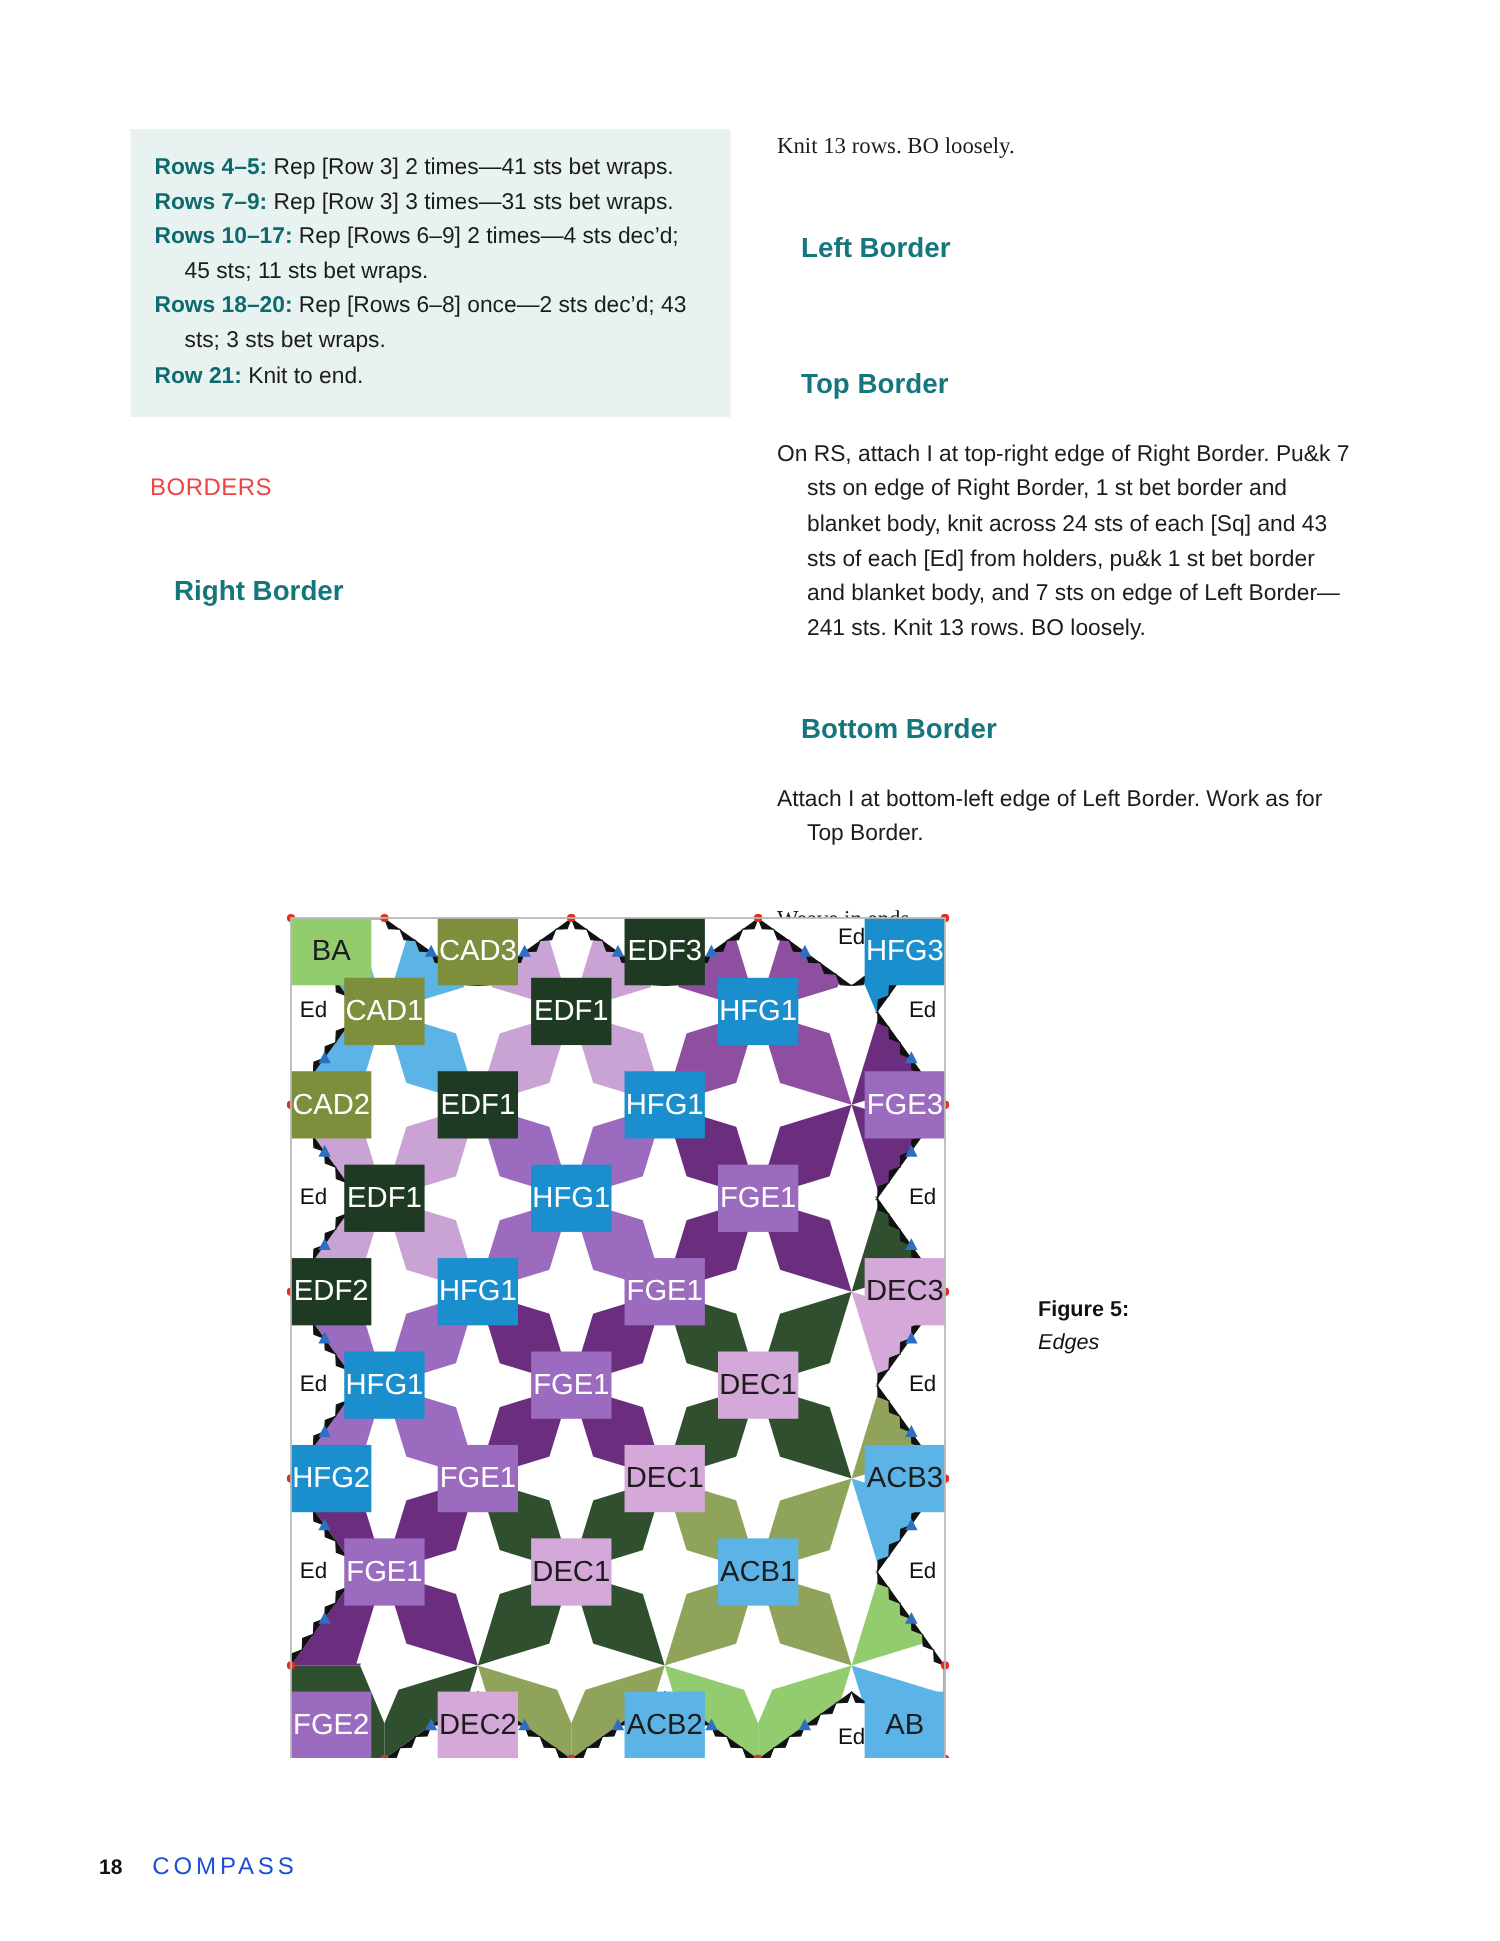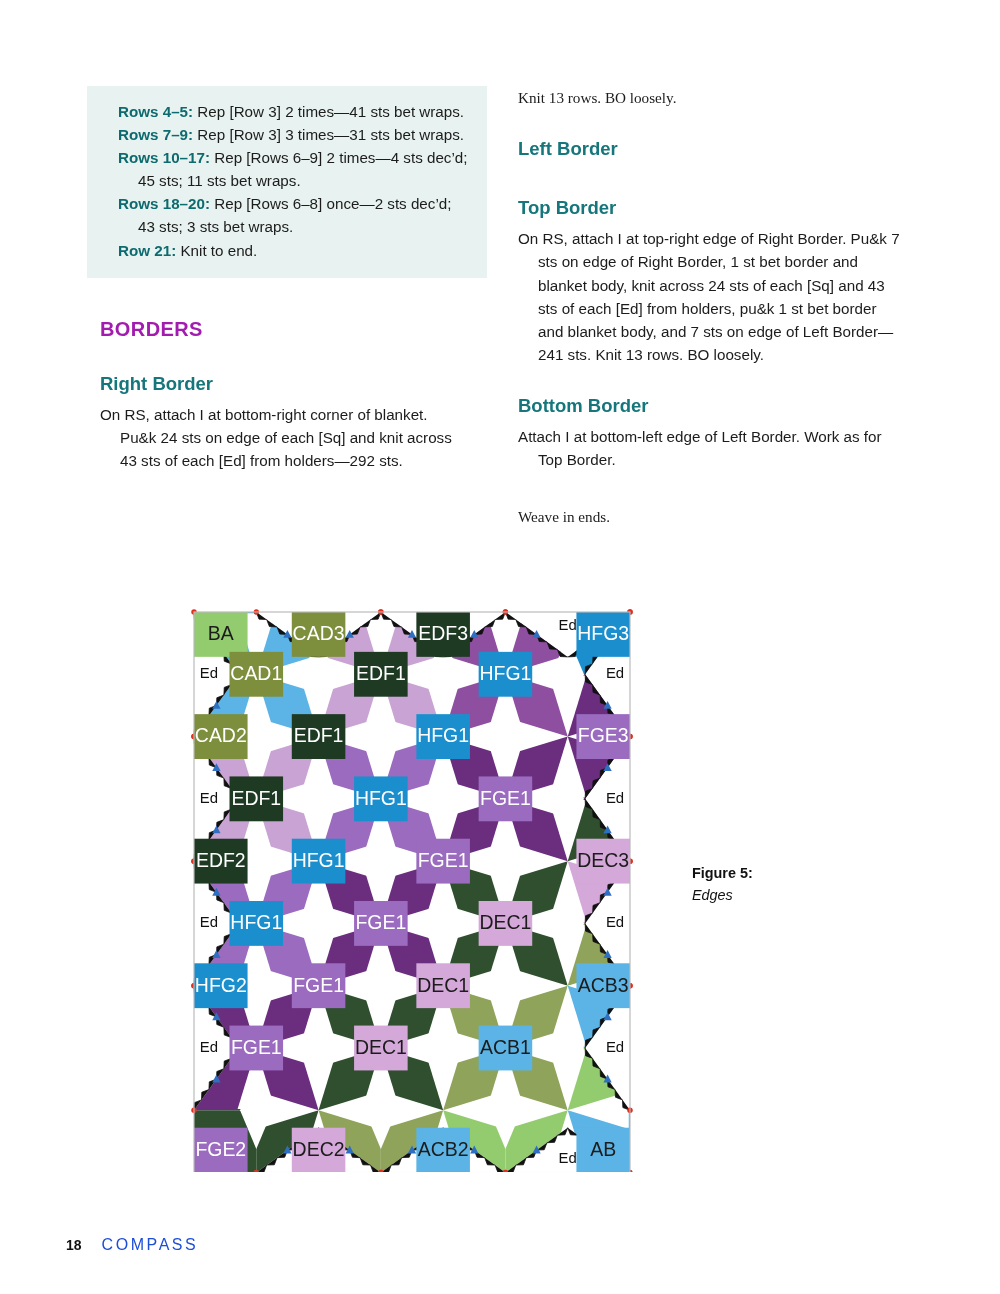--- a/index.html
+++ b/index.html
@@ -24,34 +24,34 @@
     background:#e8f2f0;
     padding:14px 16px 16px 16px;
     margin:0 0 0 0;
     box-sizing:border-box;
     width:400px;
     margin-left:-13px;
   }
   .tintbox p{margin:0 0 1px 0;}
 
   p.hang{
-    margin:0 0 0 15px;
+    margin:0 0 0 0;
     padding-left:20px;
     text-indent:-20px;
   }
   p.hang0{margin:0;padding-left:0;text-indent:0;font-family:Liberation Serif, serif;}
   p.body{margin:0;padding-left:20px;text-indent:-20px;}
 
   .lead{color:#0d6a6e;font-weight:bold;}
   h2.section{
-    color:#a21caf;font-size:20px;font-weight:bold;
+    color:#ef4444;font-size:16px;font-weight:normal;
     letter-spacing:.02em;margin:0;
   }
   h3.sub{
-    color:#15767b;font-size:18.5px;font-weight:bold;margin:0;
+    color:#15767b;font-size:18.5px;font-weight:bold;margin:16px;
   }
   .sp-lg{height:36px;}
   .sp-md{height:26px;}
   .sp-sm{height:8px;}
   .sp-xs{height:5px;}
 
   
   #figure{position:absolute;left:186px;top:604px;width:452px;height:568px;}
   #quiltsvg{display:block;}
   .caption{
@@ -89,21 +89,20 @@
       <p class="hang">
         <span class="lead">Row 21:</span><span> Knit to end.</span>
       </p>
     </div>
 
     <div class="sp-lg"></div>
     <h2 class="section">BORDERS</h2>
     <div class="sp-md"></div>
     <h3 class="sub">Right Border</h3>
     <div class="sp-xs"></div>
-    <p class="body">On RS, attach I at bottom-right corner of blanket. Pu&amp;k 24 sts on edge of each [Sq] and knit across 43 sts of each [Ed] from holders—292 sts.</p>
   </div>
 
   <div class="col col-right">
     <p class="hang0">Knit 13 rows. BO loosely.</p>
 
     <div class="sp-md"></div>
     <h3 class="sub">Left Border</h3>
     <div class="sp-xs"></div>
 
     <div class="sp-md"></div>

